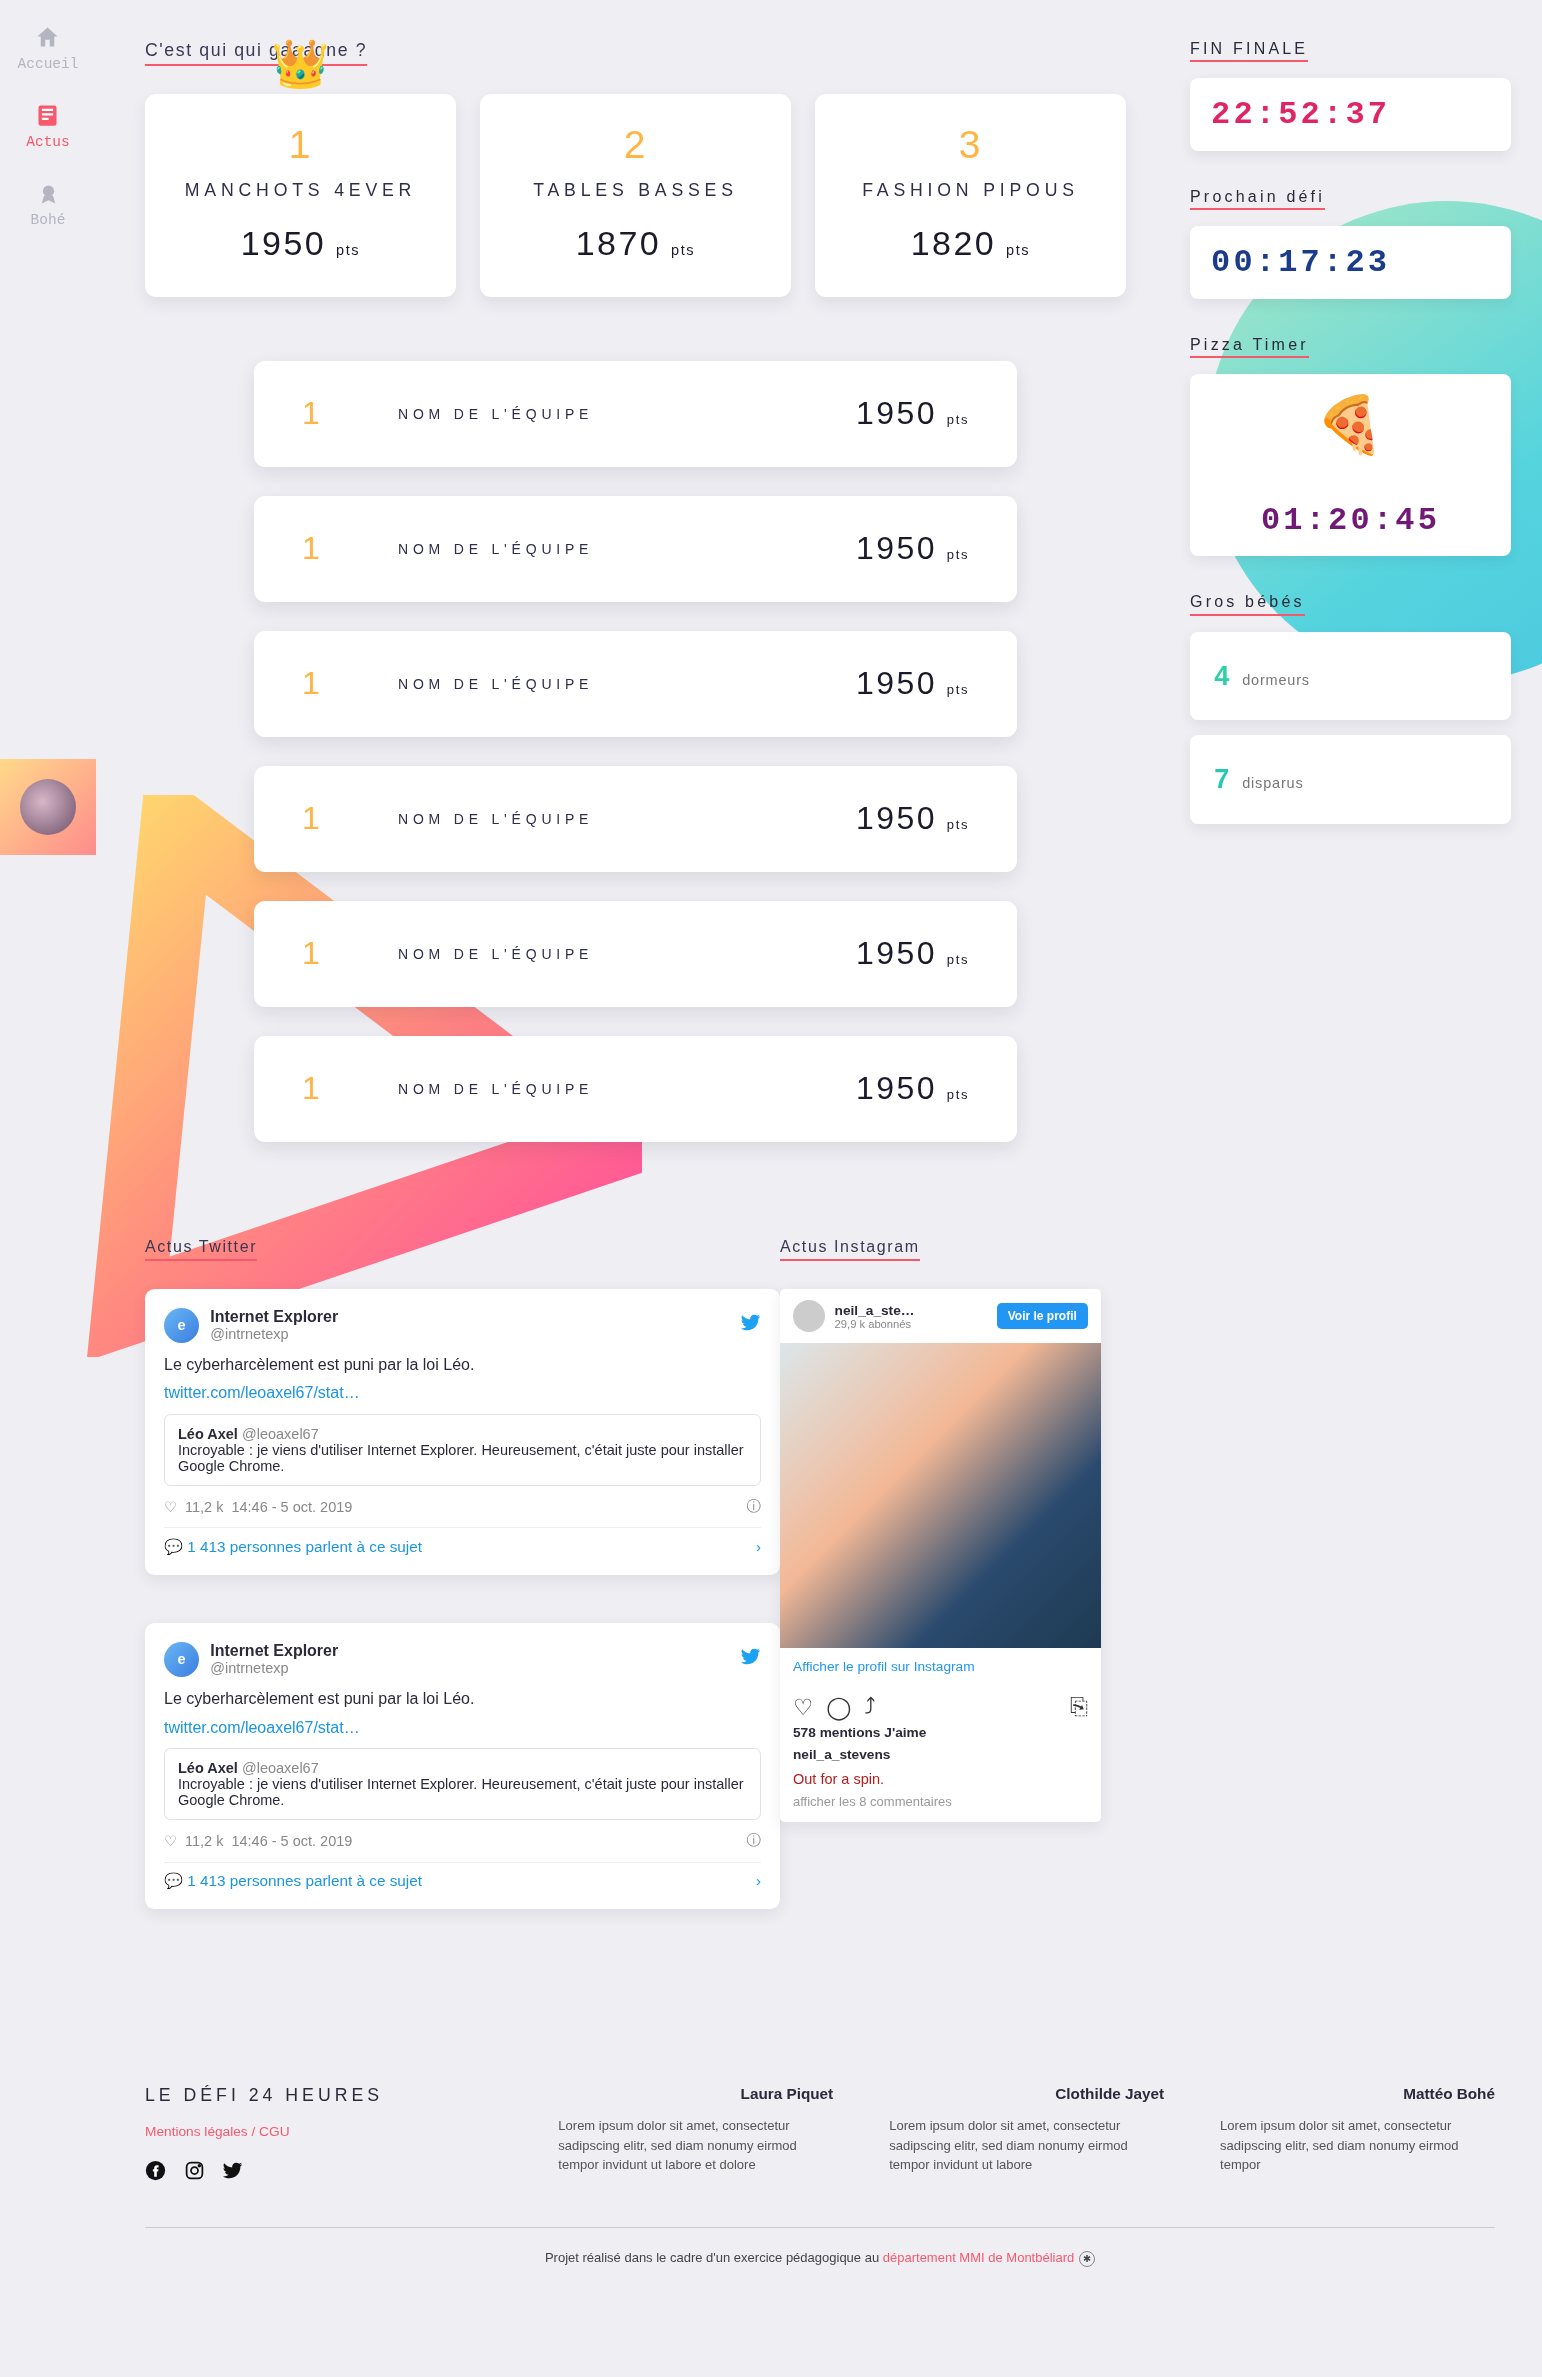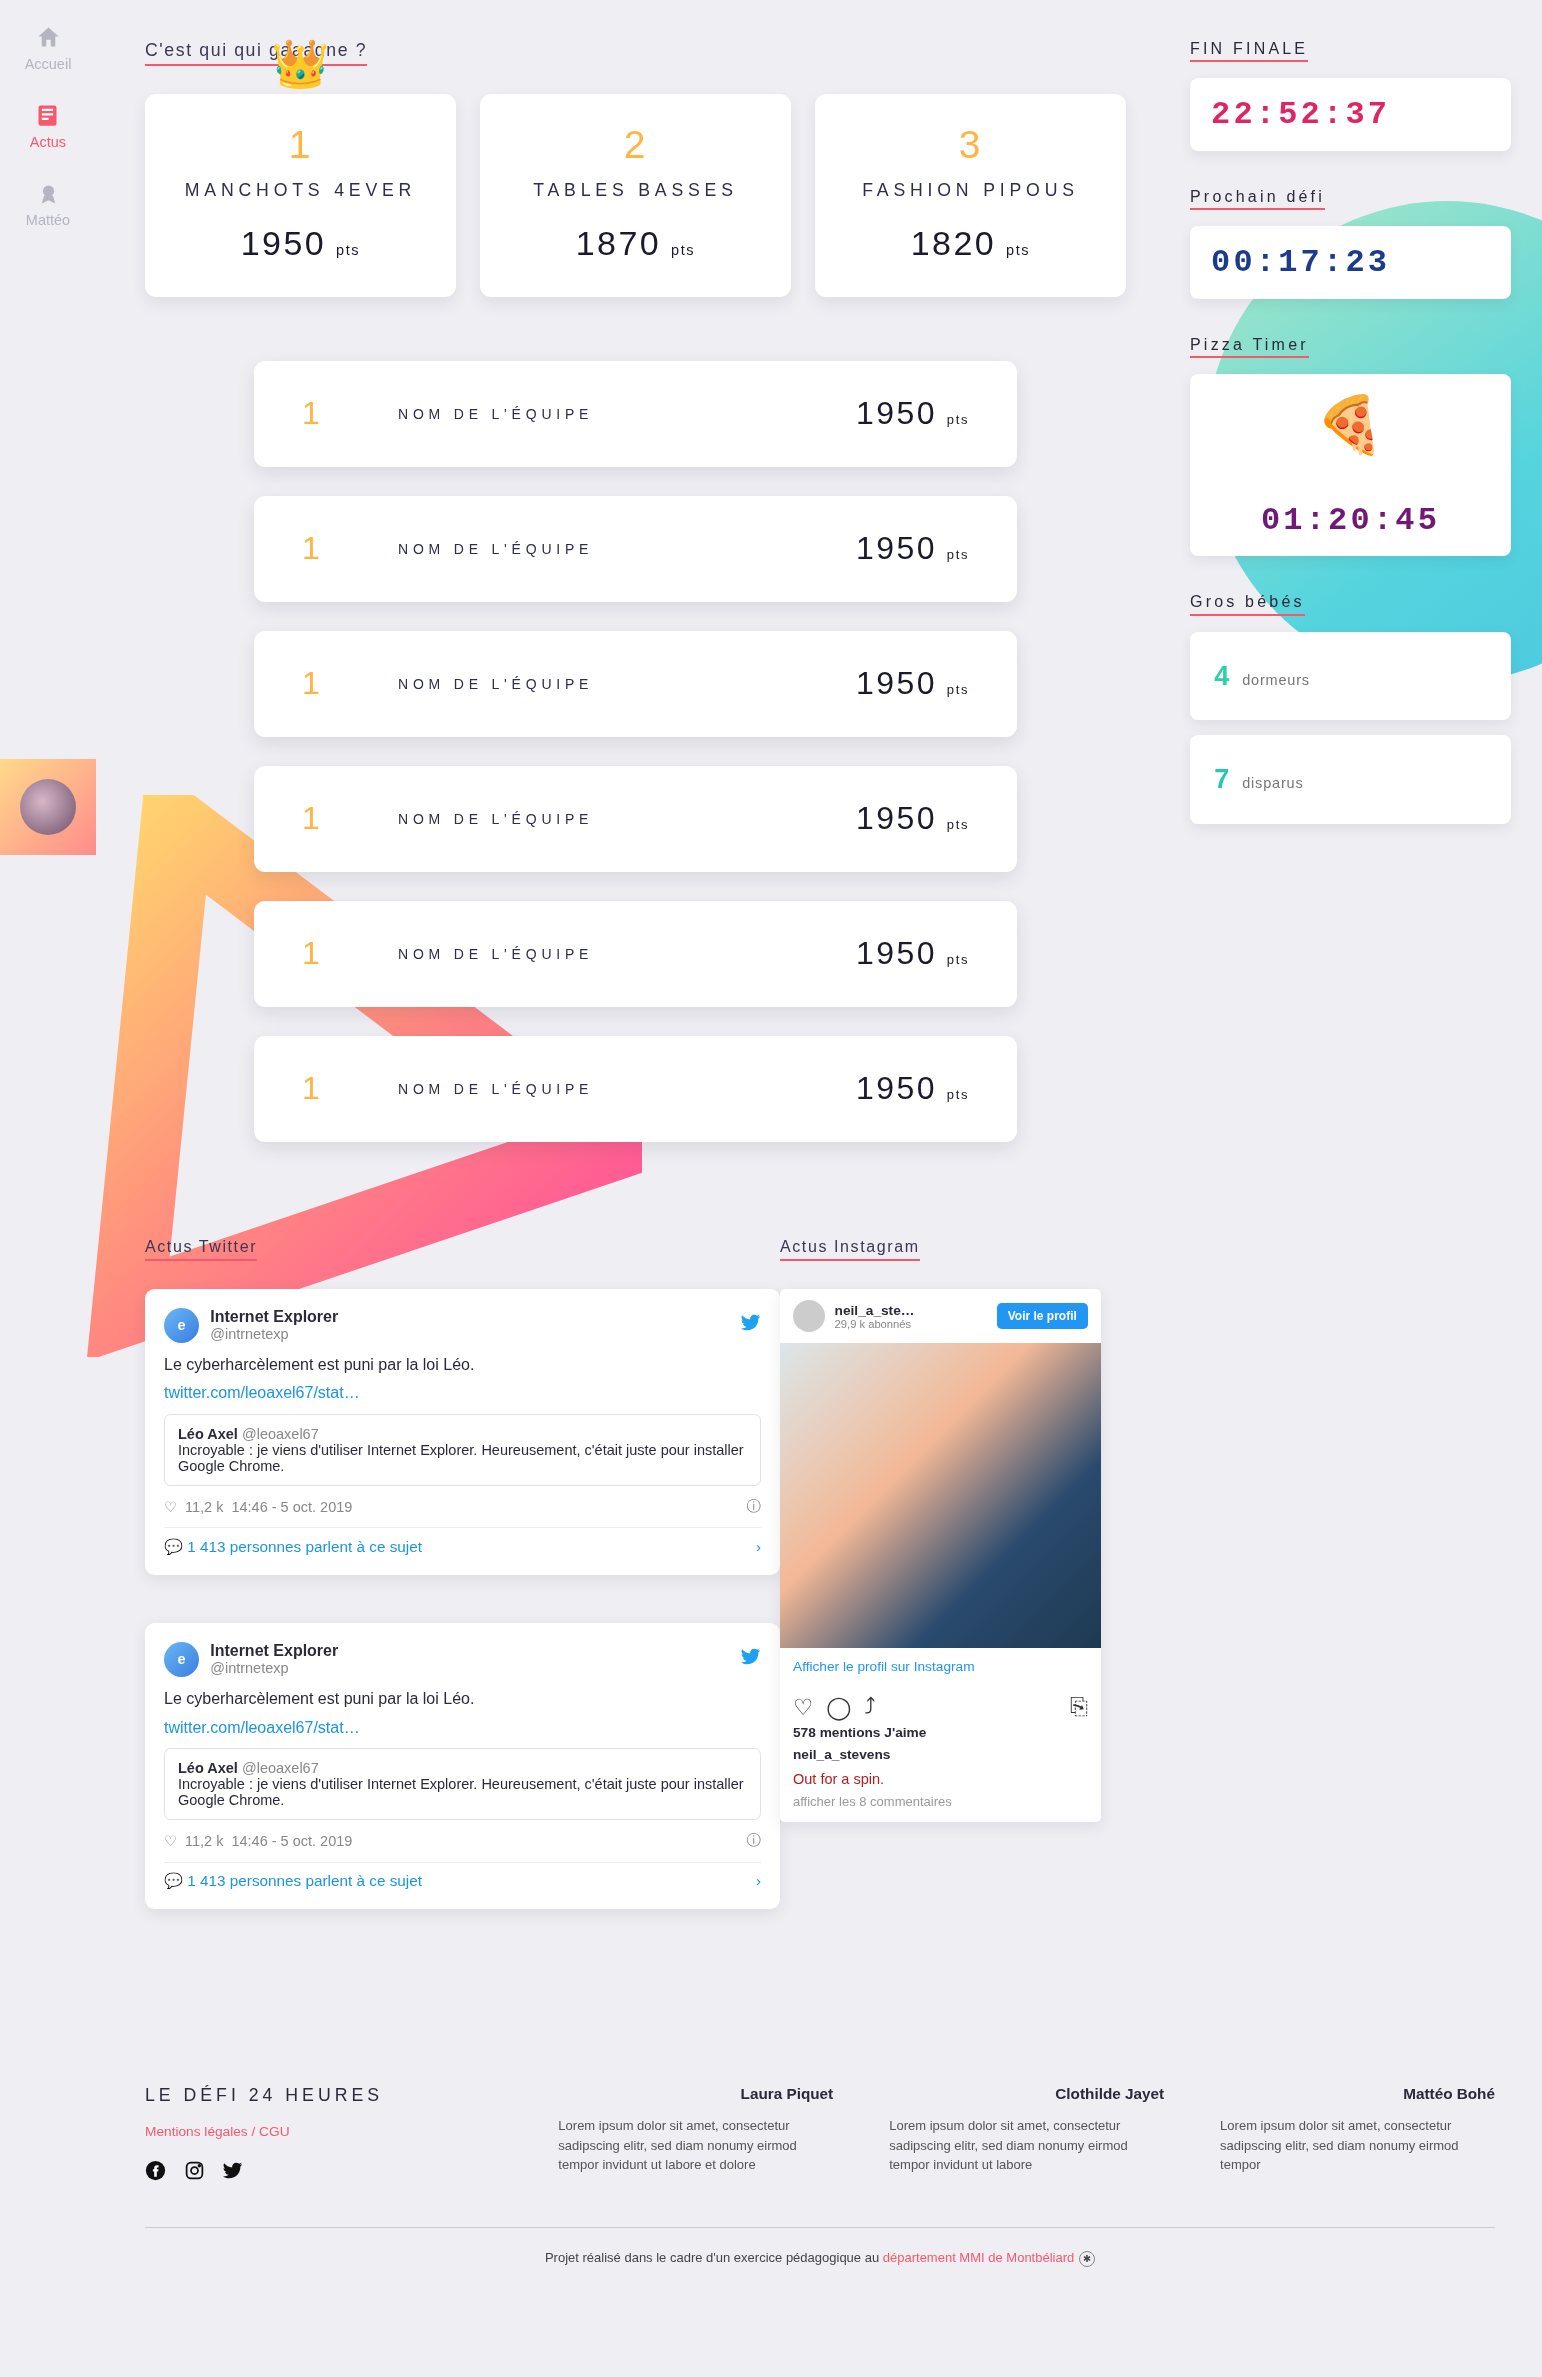--- a/index.html
+++ b/index.html
@@ -33,20 +33,21 @@
 }
 .side-nav {
   display: flex; flex-direction: column; align-items: center;
   padding-top: 24px;
   gap: 30.5px;
 }
 .side-item {
   display: flex; flex-direction: column; align-items: center;
   font-size: 14.5px; color: #b5b5c2; gap: 4.8px;
   cursor: pointer;
+  font-family: Liberation Mono, monospace;
 }
 .side-item.active { color: #f8586c; }
 .side-item svg { width: 27px; height: 27px; }
 .avatar-card {
   position: absolute;
   left: 0; top: 759px;
   width: 96px; height: 96px;
   background: linear-gradient(135deg, #ffd98a 0%, #fe8c8c 100%);
   display: flex; align-items: center; justify-content: center;
 }
@@ -294,21 +295,21 @@
           <rect x="7" y="10" width="10" height="2" fill="#fff"></rect>
           <rect x="7" y="14" width="6" height="2" fill="#fff"></rect>
         </svg>
       <span>Actus</span>
     </div>
     <div class="side-item">
       <svg viewBox="0 0 24 24" fill="currentColor">
           <circle cx="12" cy="9" r="5"></circle>
           <path d="M8 13l-2 7 6-3 6 3-2-7"></path>
         </svg>
-      <span>Mattéo</span>
+      <span>Bohé</span>
     </div>
   </nav>
   <div class="avatar-card">
     <div class="avatar-img"></div>
   </div>
 </aside>
 
 <main class="main">
   <div class="left-col">
     <h2 class="section-title">C'est qui qui gaaagne ?</h2>

